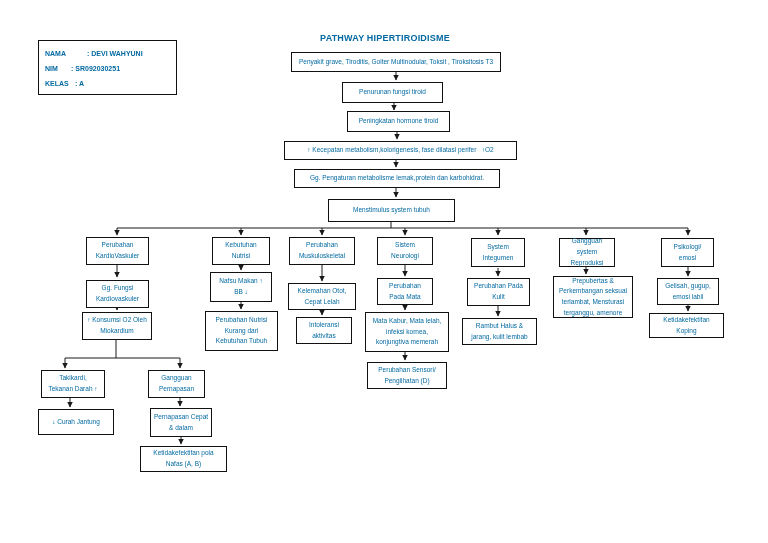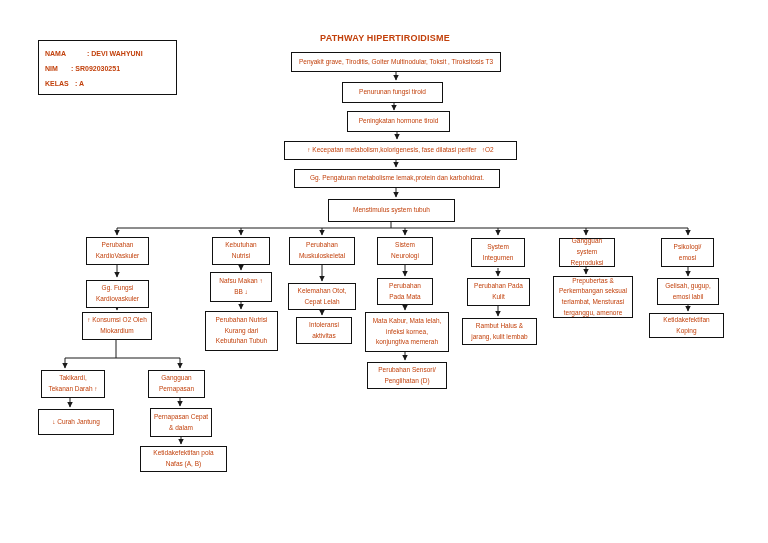--- a/index.html
+++ b/index.html
@@ -1,18 +1,18 @@
 <!DOCTYPE html>
 <html><head>
 <meta charset="utf-8">
 <style>
   html,body{margin:0;padding:0;background:#ffffff;}
   #page{
     position:relative;width:768px;height:543px;background:#ffffff;
-    font-family:"Liberation Sans",sans-serif;color:#c2410c;overflow:hidden;
+    font-family:"Liberation Sans",sans-serif;color:#0369a1;overflow:hidden;
   }
   #title{
     position:absolute;left:280px;top:33px;width:210px;text-align:center;
     font-size:9px;font-weight:bold;letter-spacing:.2px;white-space:nowrap;
   }
   #info-box{
     position:absolute;left:38px;top:40px;width:139px;height:55px;
     border:1.5px solid #111;box-sizing:border-box;padding:5px 6px 0 6px;
     font-size:7px;font-weight:bold;background:#fff;
   }

